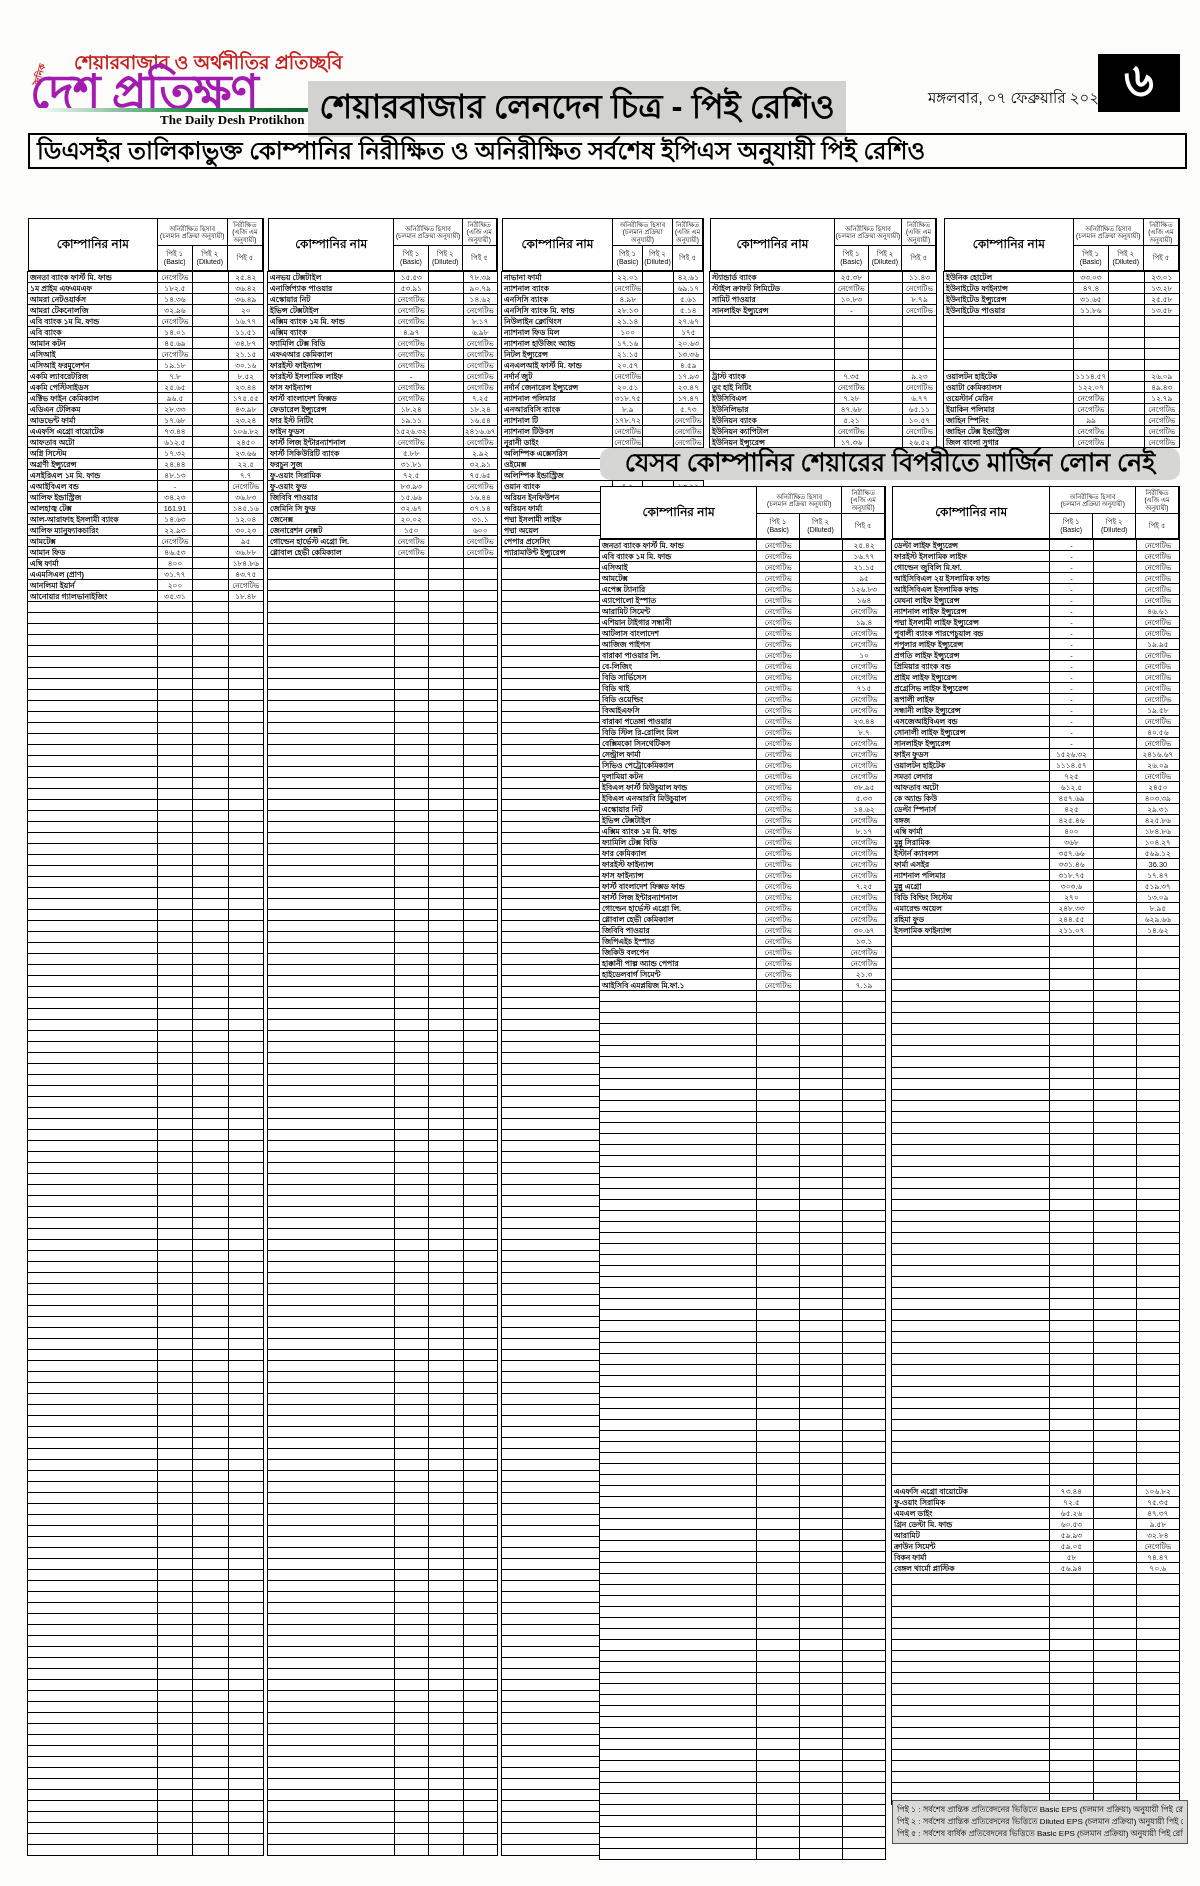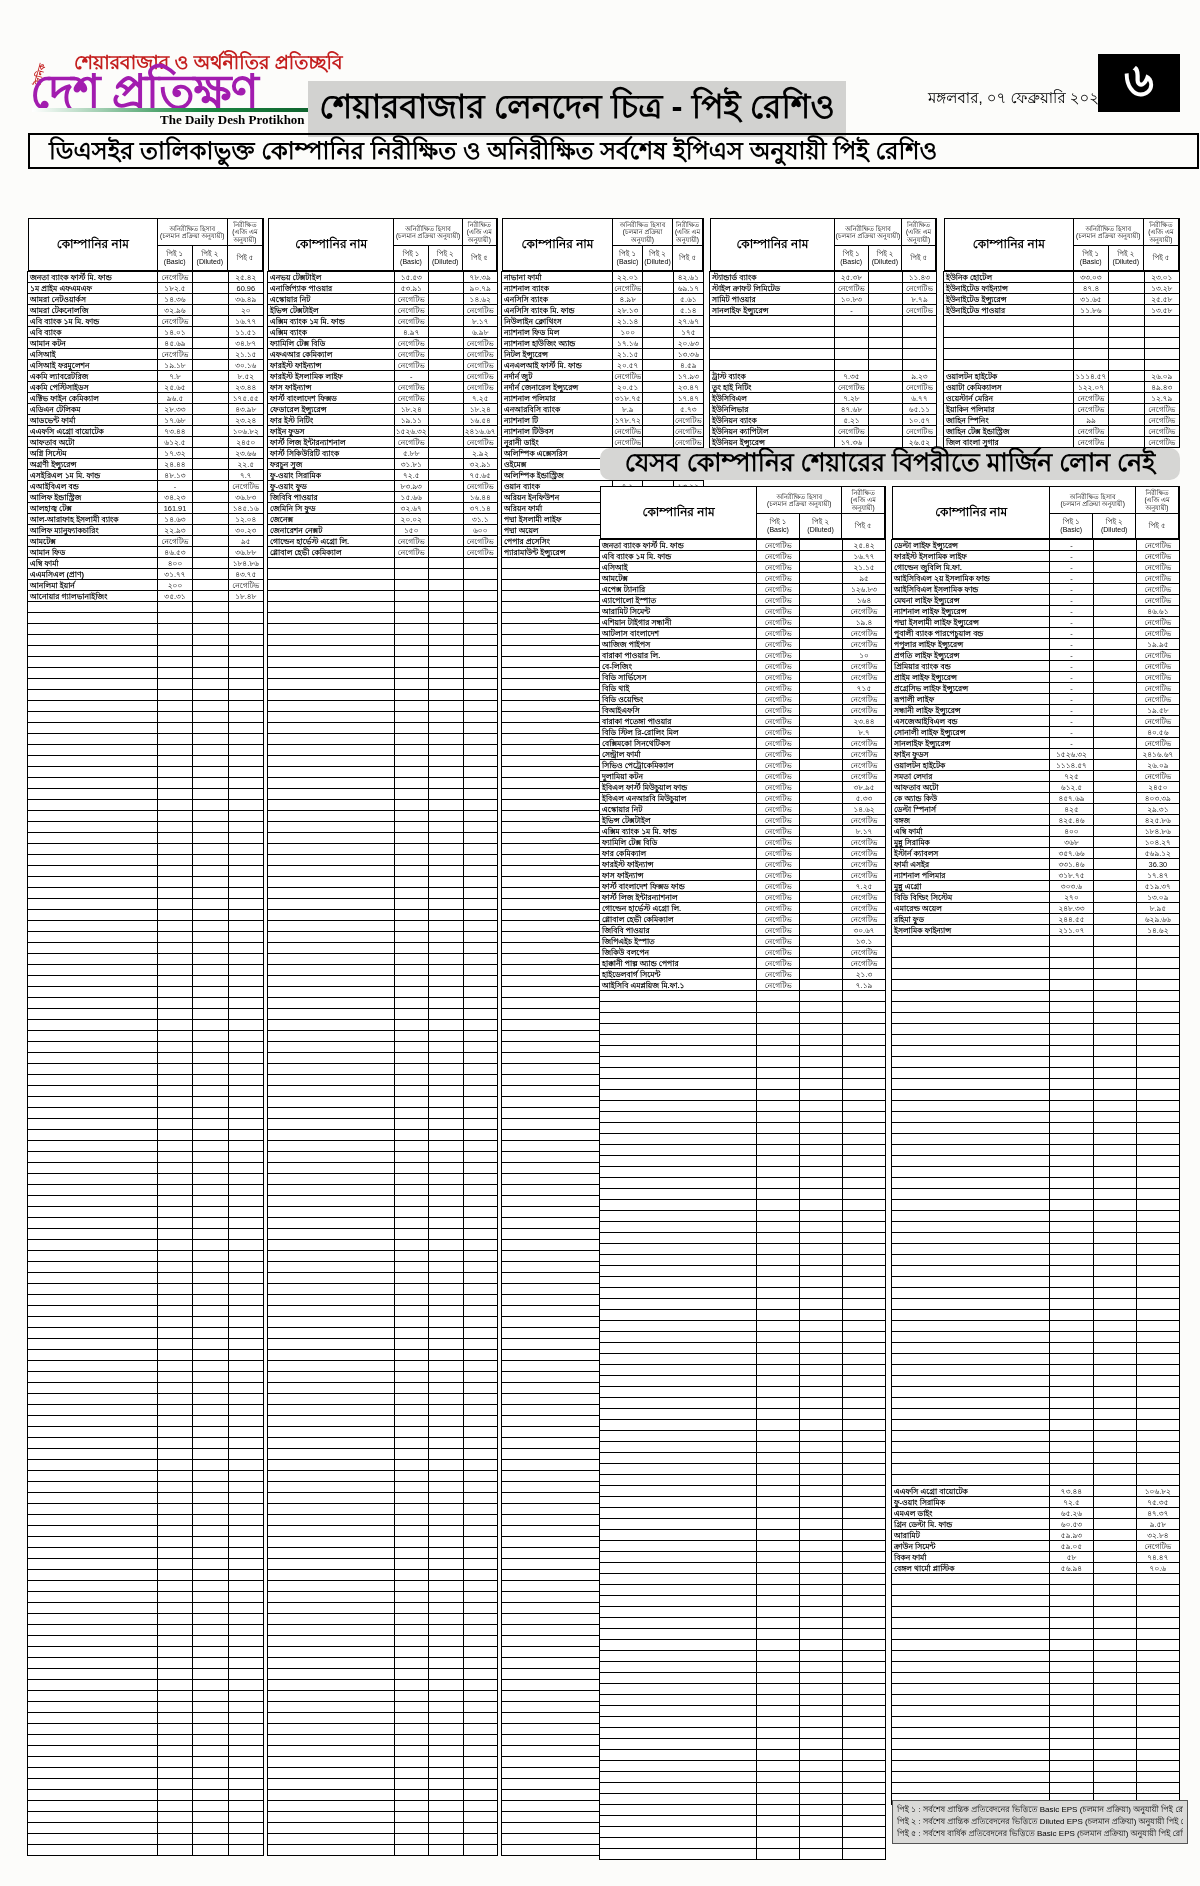--- a/index.html
+++ b/index.html
@@ -13,21 +13,21 @@
               background:linear-gradient(to right,#ffffff,#1d8a44 55%,#0c5c2a);}
   .logo-sub{position:absolute;left:160px;top:112px;font-size:13px;font-weight:bold;
             font-family:"Liberation Serif","DejaVu Serif",serif;}
   .title-box{position:absolute;left:308px;top:56px;width:538px;height:56px;background:#d2d2d0;
              display:flex;align-items:center;justify-content:center;font-size:33px;font-weight:bold;white-space:nowrap;margin-top:25px;}
   .date-line{position:absolute;left:928px;top:86px;font-size:15px;}
   .pagenum-box{position:absolute;left:1098px;top:54px;width:82px;height:58px;background:#000;color:#fff;
                display:flex;align-items:center;justify-content:center;font-size:46px;font-weight:bold;}
   
   .subtitle-bar{position:absolute;left:28px;top:133px;width:1148px;height:32px;border:2px solid #000;
-                font-size:24px;font-weight:bold;line-height:32px;padding-left:19px;white-space:nowrap;overflow:hidden;}
+                font-size:24px;font-weight:bold;line-height:32px;padding-left:7px;white-space:nowrap;overflow:hidden;}
   
   .pe-table{position:absolute;}
   .thead{display:grid;grid-template-columns:55% 15% 15% 15%;grid-template-rows:27px 25px;border:1px solid #000;background:#fff;}
   .thead>div{border:1px solid #000;margin:-1px 0 0 -1px;display:flex;flex-direction:column;align-items:center;justify-content:center;text-align:center;overflow:hidden;}
   .h-name{grid-row:1/3;font-size:12px;font-weight:bold;}
   .h-una{grid-column:2/4;font-size:6.5px;line-height:7.5px;}
   .h-aud{grid-column:4;font-size:6.5px;line-height:7.5px;}
   .h-pe{font-size:7px;line-height:8px;}
   .prow{display:grid;grid-template-columns:55% 15% 15% 15%;height:12px;margin-top:-1px;}
   .prow>div{border:1px solid #000;margin-left:-1px;overflow:hidden;white-space:nowrap;background:#fff;}
@@ -83,21 +83,21 @@
       <div class="prow">
         <div class="c-name">জনতা ব্যাংক ফার্স্ট মি. ফান্ড</div>
         <div class="c-v">নেগেটিভ</div>
         <div class="c-v"></div>
         <div class="c-v">২৫.৪২</div>
       </div>
       <div class="prow">
         <div class="c-name">১ম প্রাইম এফএমএফ</div>
         <div class="c-v">১৮২.৫</div>
         <div class="c-v"></div>
-        <div class="c-v">60.96</div>
+        <div class="c-v">৩৬.৪২</div>
       </div>
       <div class="prow">
         <div class="c-name">আমরা নেটওয়ার্কস</div>
         <div class="c-v">১৪.৩৬</div>
         <div class="c-v"></div>
         <div class="c-v">৩৬.৪৯</div>
       </div>
       <div class="prow">
         <div class="c-name">আমরা টেকনোলজি</div>
         <div class="c-v">৩২.৯৬</div>

